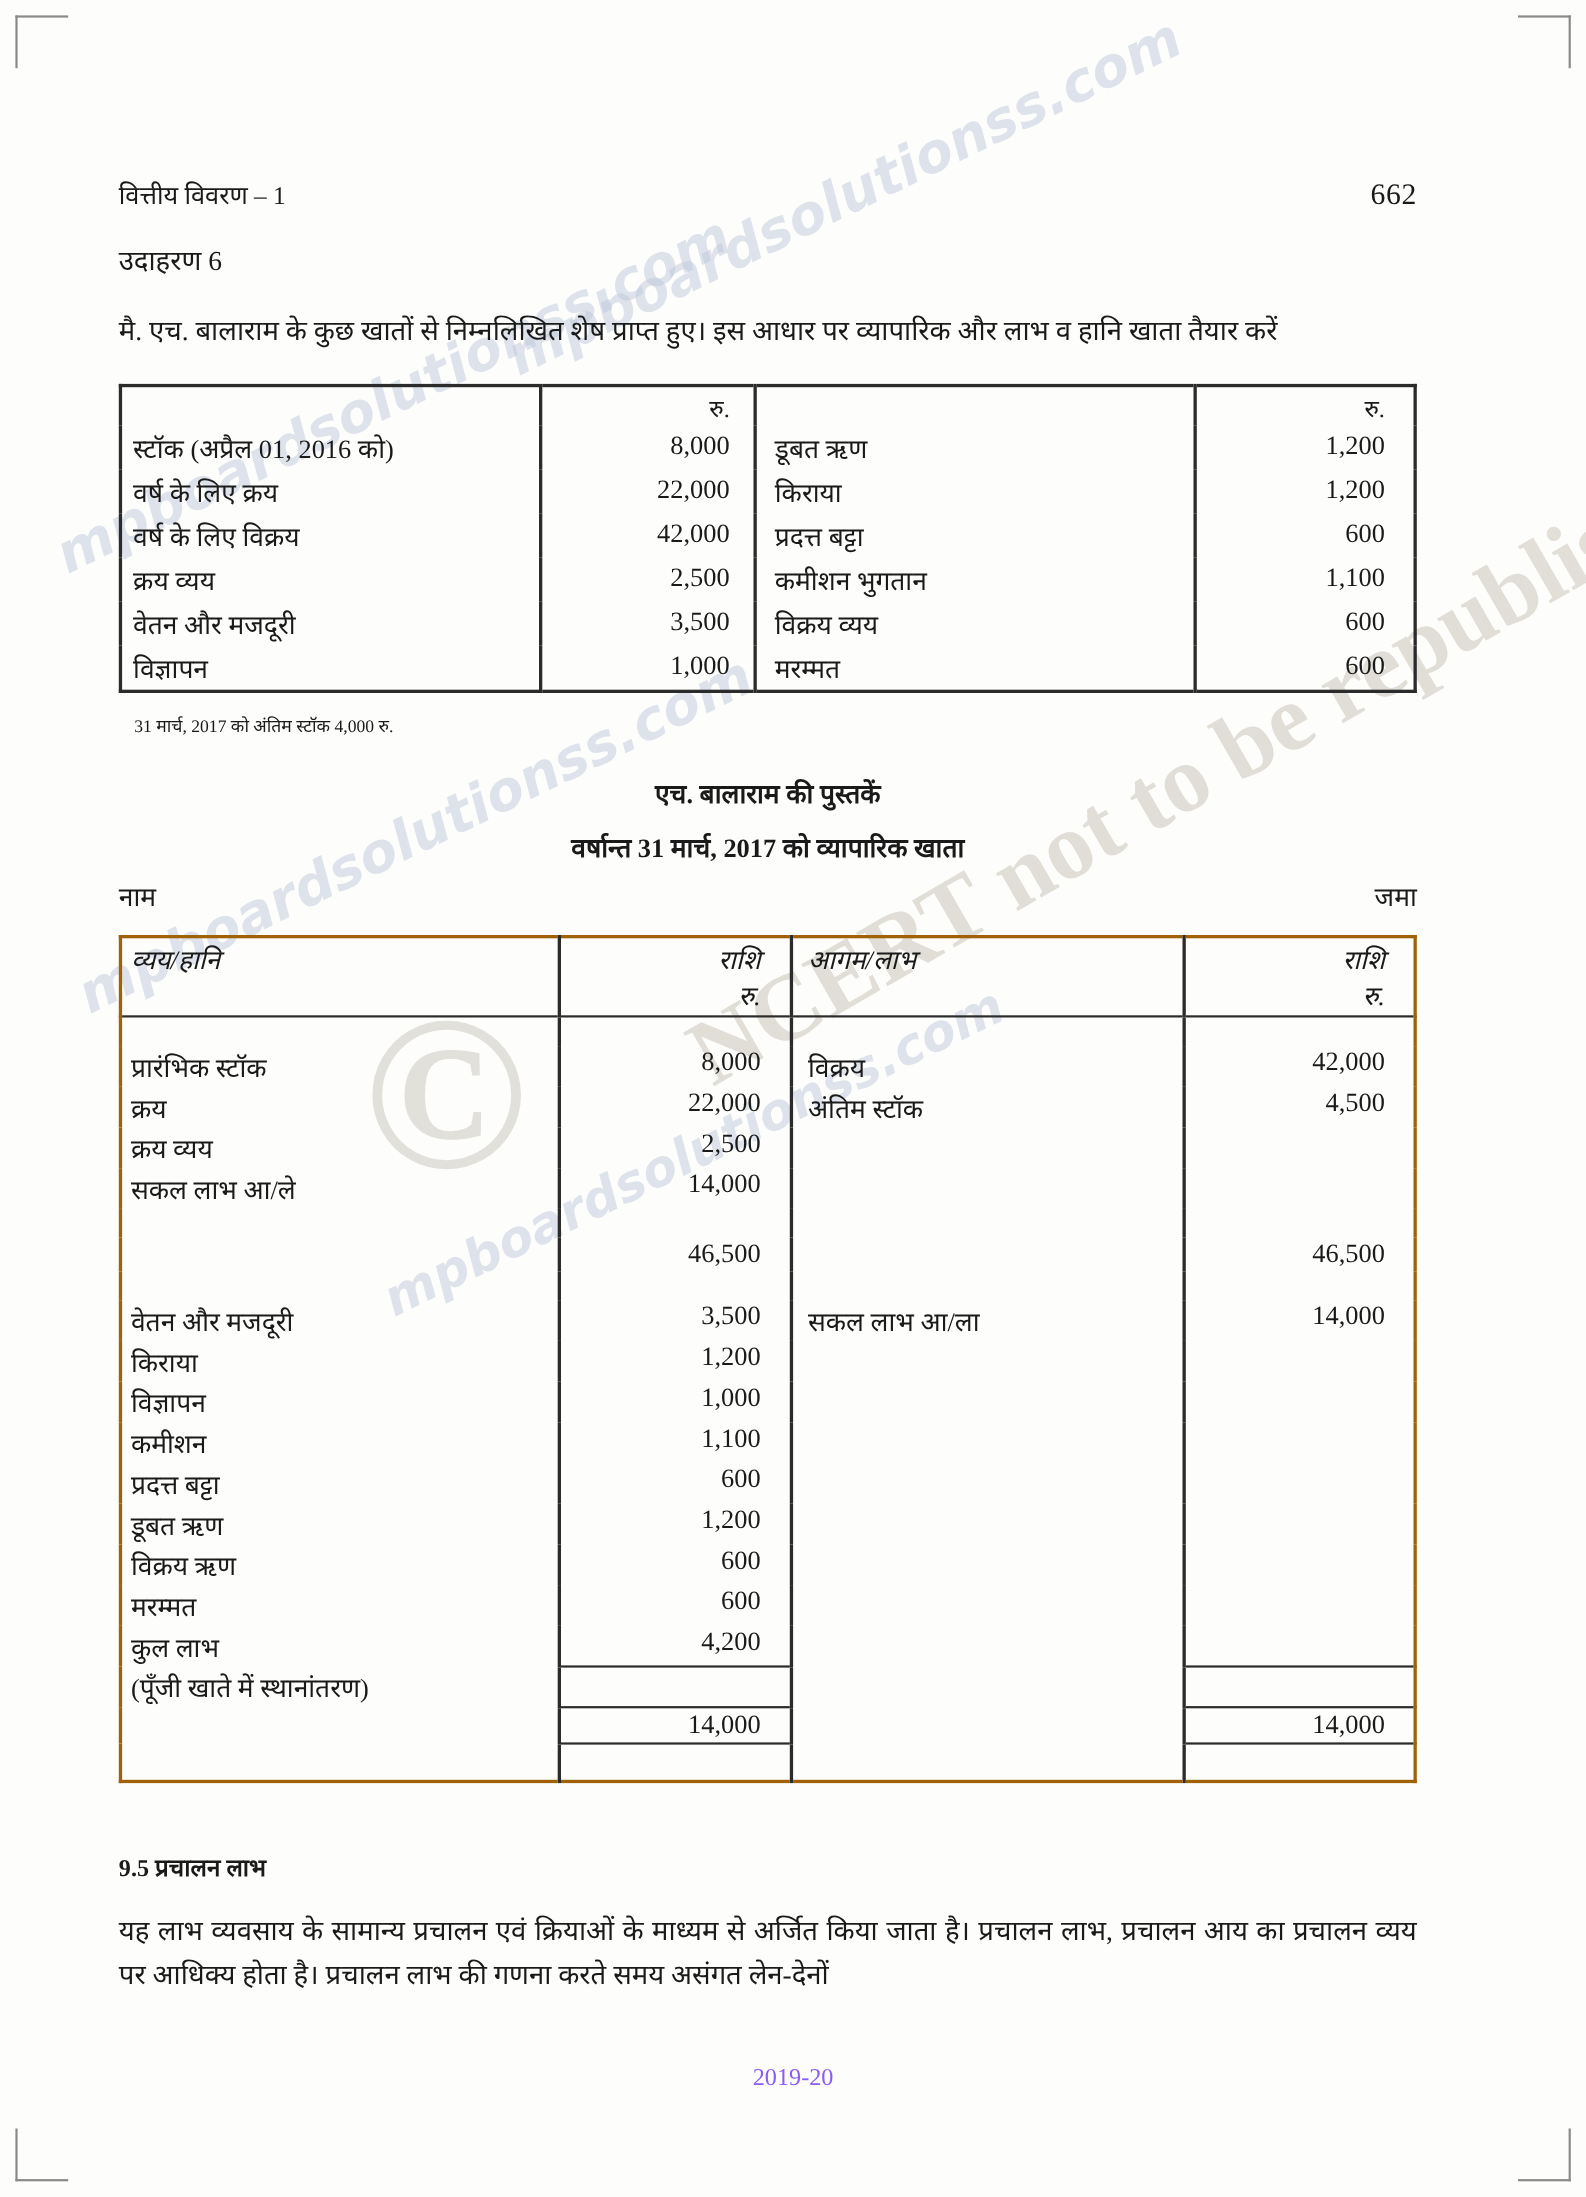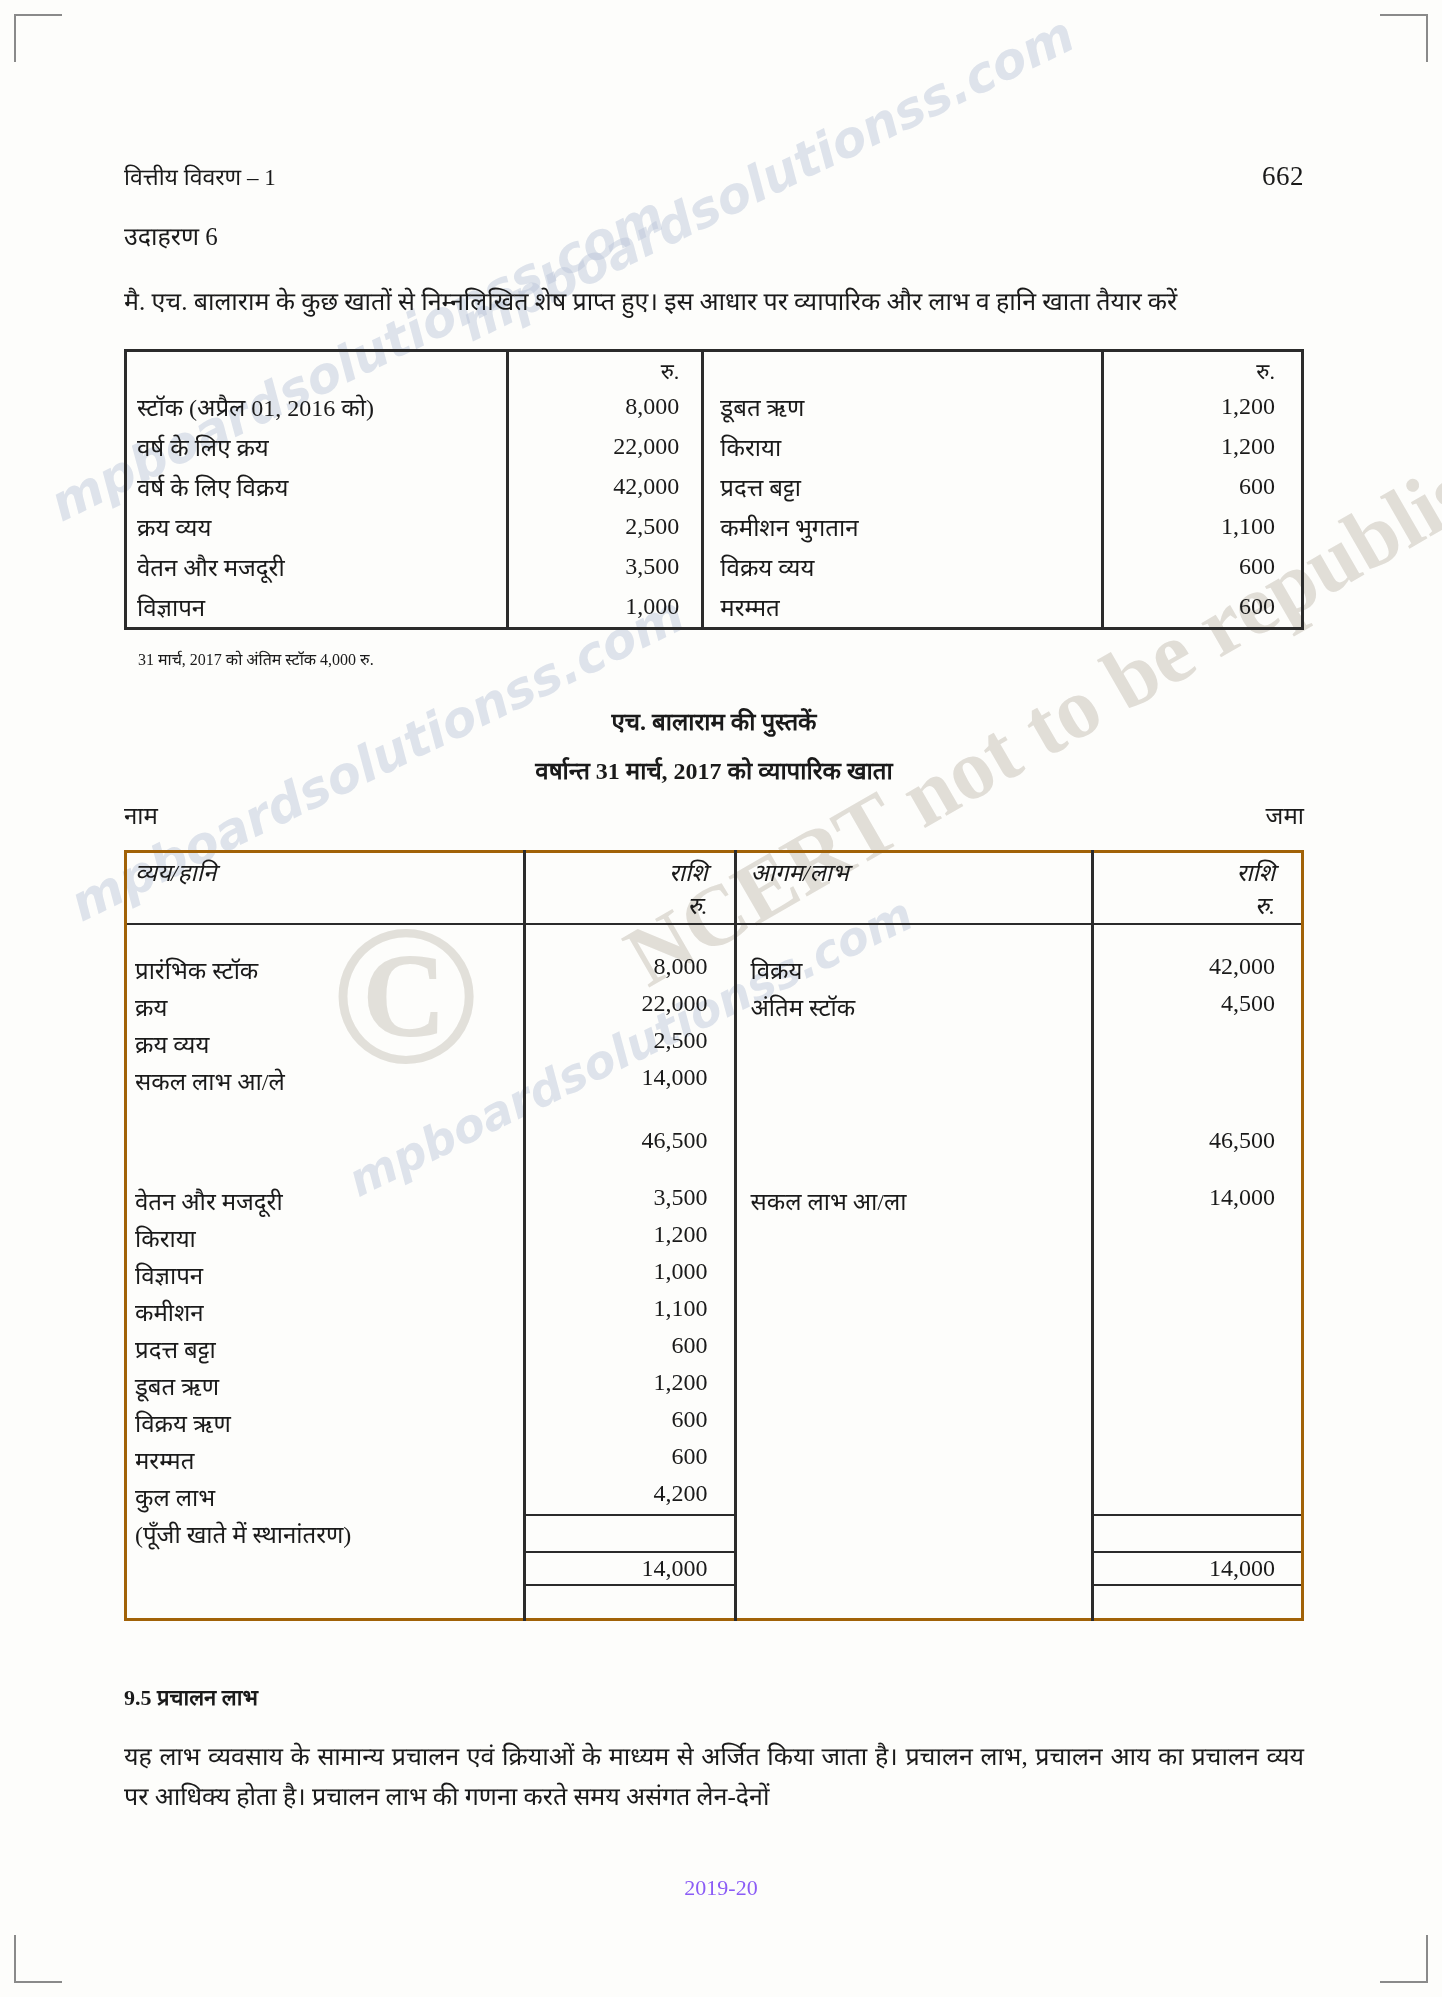--- a/index.html
+++ b/index.html
@@ -64,21 +64,21 @@
     color: #e2e0da;
     font-size: 200px;
     top: 880px;
     left: 330px;
     font-family: "Liberation Serif", serif;
   }
 
   
   .content {
     position: absolute;
-    left: 124px;
+    left: 108px;
     top: 160px;
     width: 1180px;
   }
   .runhead {
     display: flex;
     justify-content: space-between;
     align-items: baseline;
     font-size: 23px;
     margin-bottom: 26px;
   }

